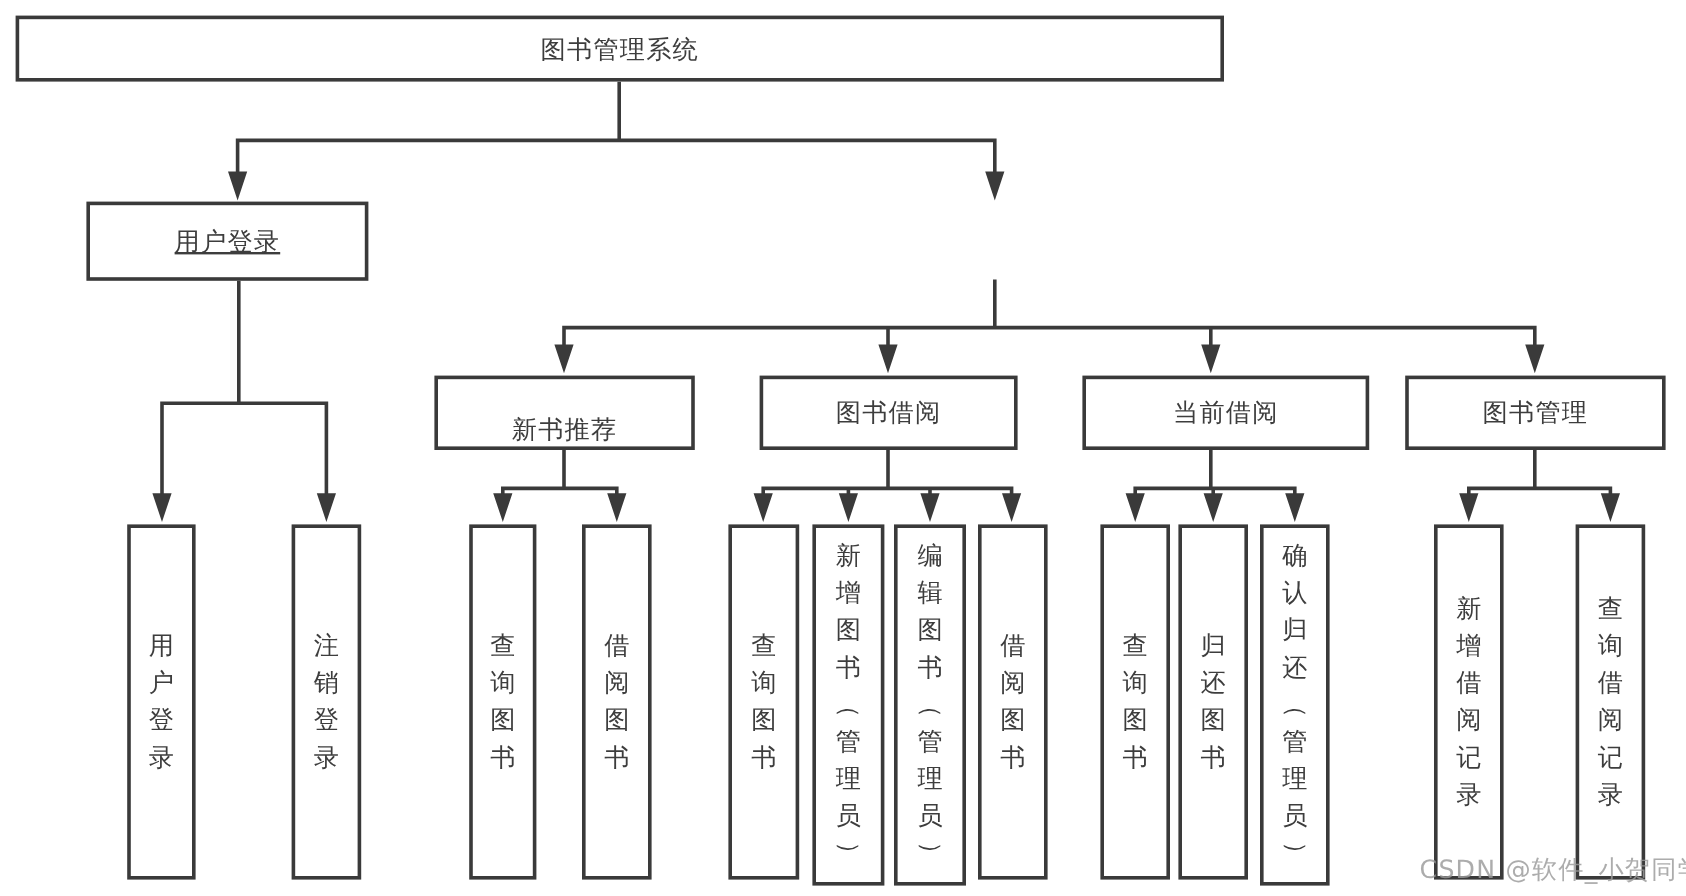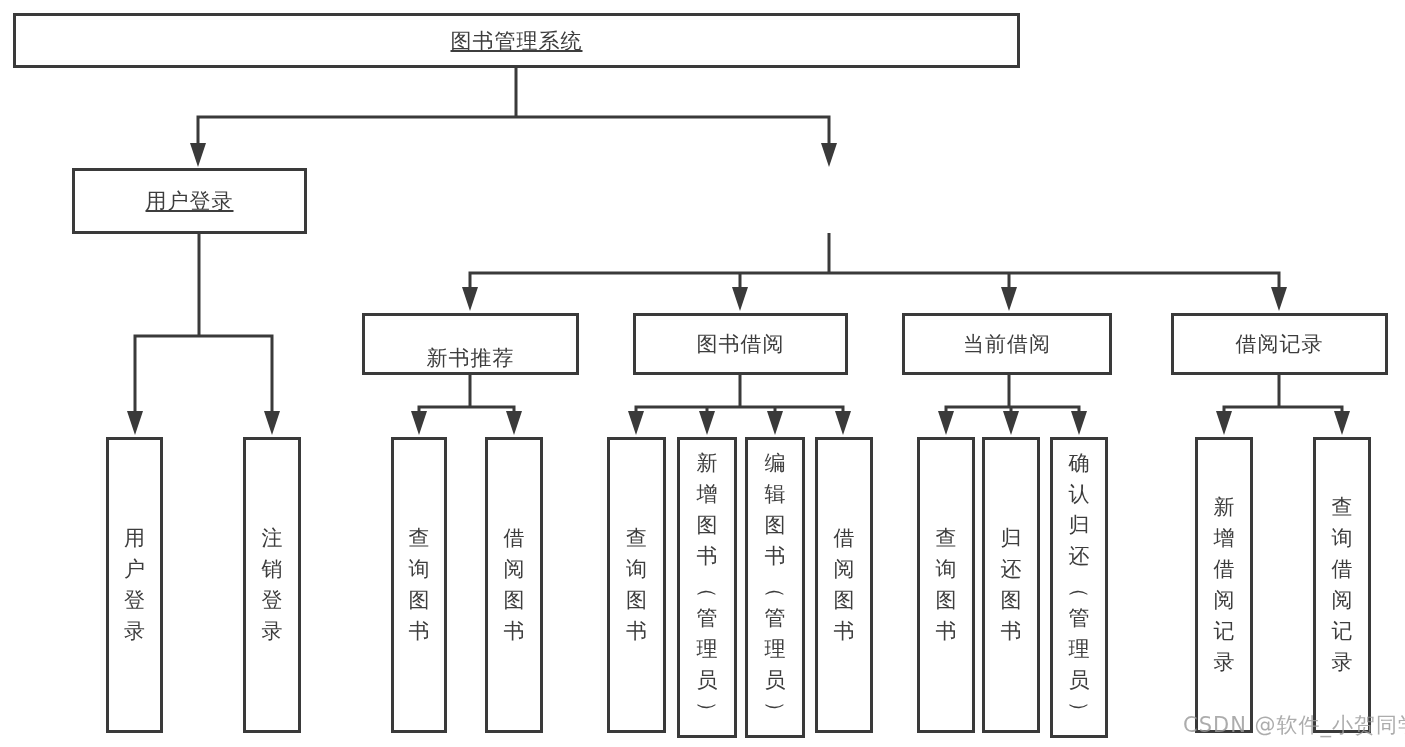--- a/index.html
+++ b/index.html
@@ -89,39 +89,39 @@
       M699,411 H715 L707,435 Z
       M767,411 H783 L775,435 Z
       M835,411 H851 L843,435 Z
       M938,411 H954 L946,435 Z
       M1003,411 H1019 L1011,435 Z
       M1071,411 H1087 L1079,435 Z
       M1216,411 H1232 L1224,435 Z
       M1334,411 H1350 L1342,435 Z"></path>
   </svg>
 
-  <div class="node hbox" style="left:13px; top:13px; width:1007px; height:55px;text-decoration:underline;">
+  <div class="node hbox" style="left:13px; top:13px; width:1007px; height:55px;">
     <span>图书管理系统</span>
   </div>
 
   <div class="node hbox" style="left:72px; top:168px; width:235px; height:66px;text-decoration:underline;">
     <span>用户登录</span>
   </div>
 
   <div class="node hbox" style="left:362px; top:313px; width:217px; height:62px;align-items:flex-end;">
     <span>新书推荐</span>
   </div>
   <div class="node hbox" style="left:633px; top:313px; width:215px; height:62px;text-align:right;">
     <span>图书借阅</span>
   </div>
-  <div class="node hbox" style="left:902px; top:313px; width:210px; height:62px;">
+  <div class="node hbox" style="left:902px; top:313px; width:239px; height:62px;">
     <span>当前借阅</span>
   </div>
   <div class="node hbox" style="left:1171px; top:313px; width:217px; height:62px;">
-    <span>借阅记录</span>
+    <span>图书管理</span>
   </div>
 
   <div class="node vbox" style="left:106px; top:437px; width:57px; height:296px;">
       <span class="vchar">用</span>
       <span class="vchar">户</span>
       <span class="vchar">登</span>
       <span class="vchar">录</span>
     </div>
   <div class="node vbox" style="left:243px; top:437px; width:58px; height:296px;">
       <span class="vchar">注</span>

